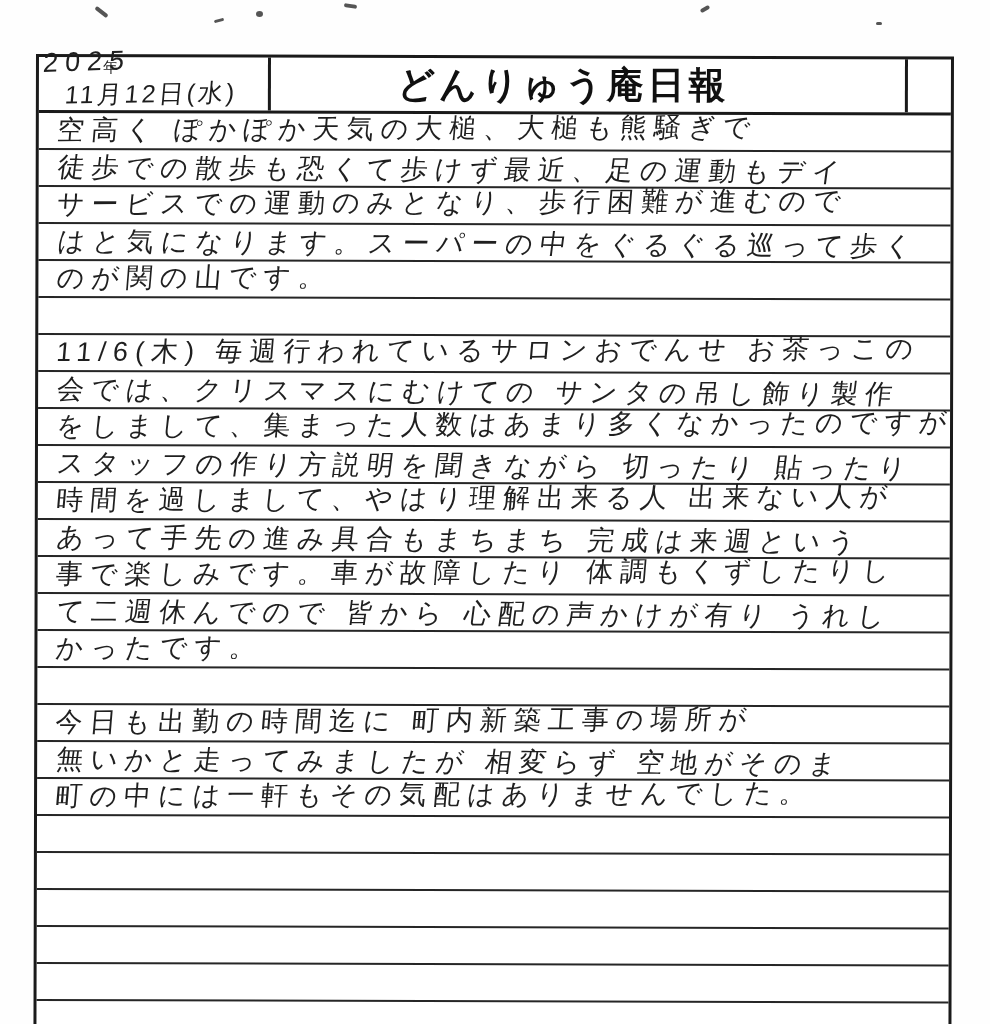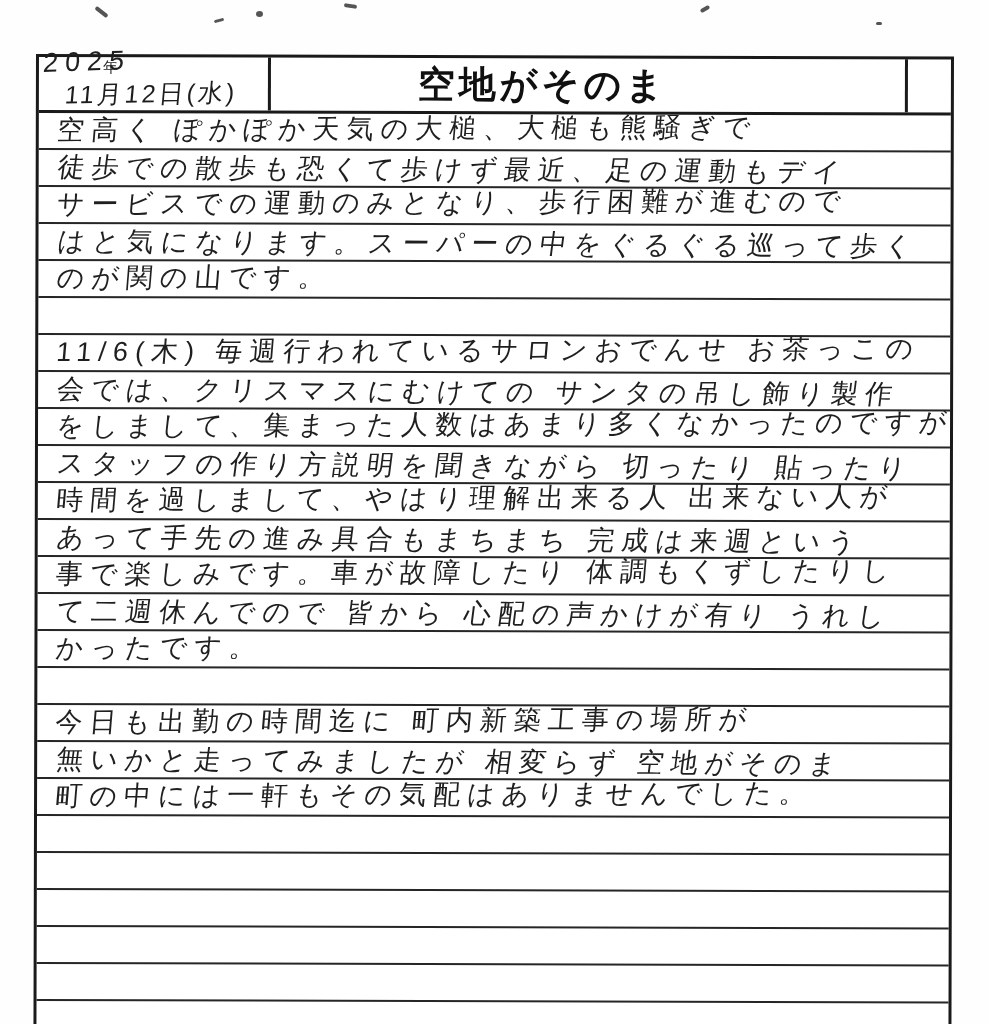--- a/index.html
+++ b/index.html
@@ -157,21 +157,21 @@
 
   <div class="sheet">
 
     <div class="header-row">
       <div class="date-cell">
         <span class="hw year-num">2025</span>
         <span class="year-suffix">年</span>
         <span class="date-hw">11月12日(水)</span>
       </div>
       <div class="title-cell">
-        <span class="title-text">空地がそのまゝ</span>
+        <span class="title-text">どんりゅう庵日報</span>
       </div>
       <div class="header-end-divider"></div>
     </div>
 
     <div class="rows">
       <div class="row">
           <span class="hw">空高く ぽかぽか天気の大槌、大槌も熊騒ぎで</span>
         </div>
       <div class="row">
           <span class="hw">徒歩での散歩も恐くて歩けず最近、足の運動もデイ</span>

